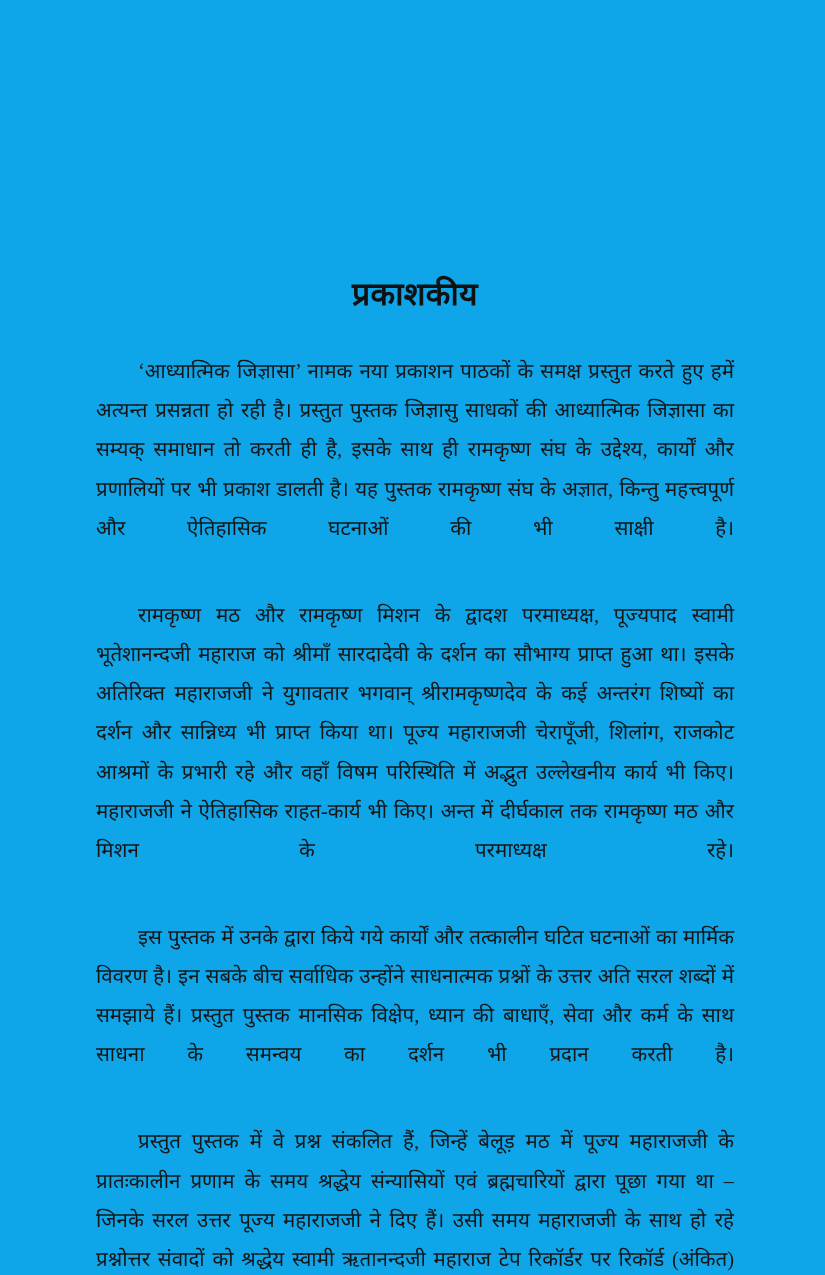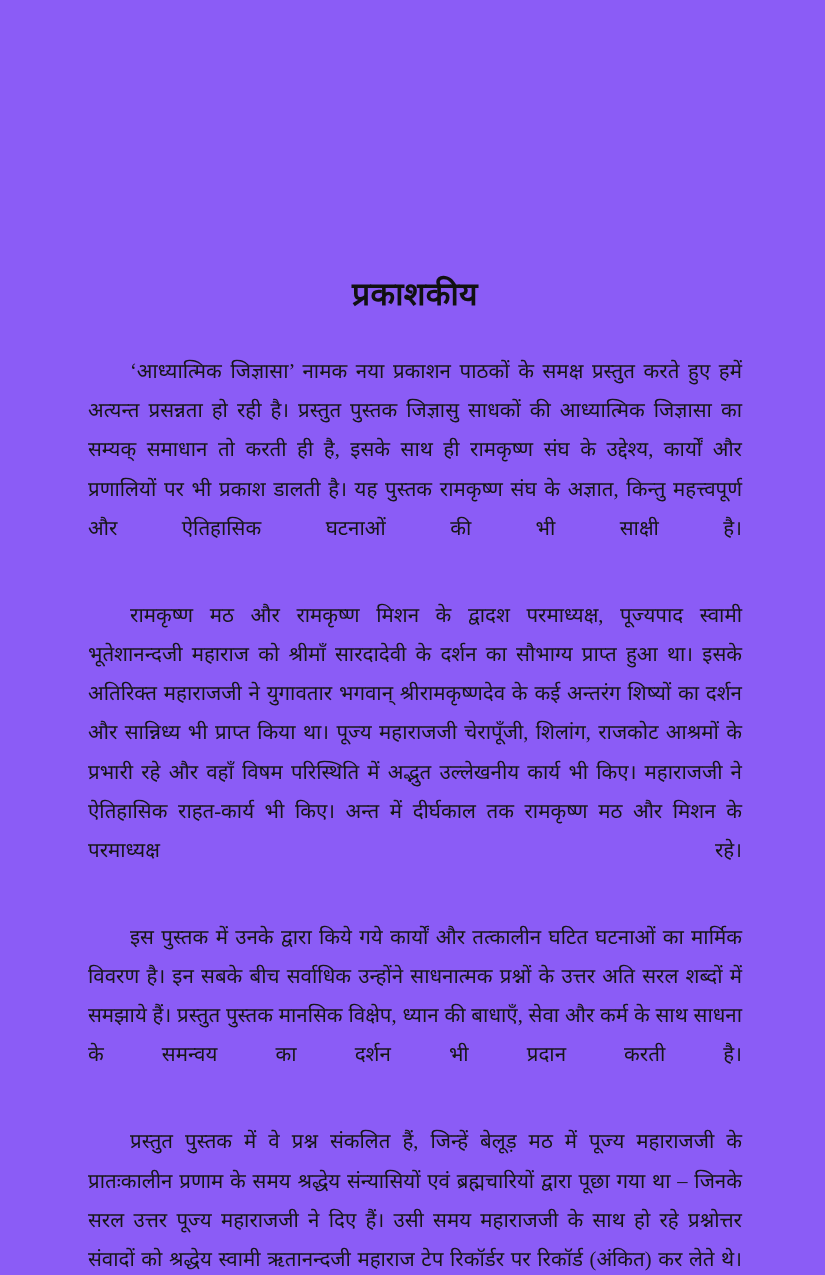--- a/index.html
+++ b/index.html
@@ -10,21 +10,21 @@
   }
   body {
     font-family: "Liberation Serif", "DejaVu Serif", serif;
     color: #1a1a1a;
   }
   .page {
     position: relative;
     width: 825px;
     height: 1275px;
     margin: 0 auto;
-    background: #8b5cf6;
+    background: #0ea5e9;
     overflow: hidden;
     box-sizing: border-box;
   }
   .content-block {
     position: absolute;
     left: 88px;
     top: 272px;
     width: 654px;
   }
   .page-title {
@@ -36,21 +36,21 @@
     letter-spacing: 0.3px;
     margin: 0 0 36px 0;
     color: #111111;
   }
   .body-text {
     font-size: 20.5px;
     line-height: 39.2px;
     text-align: justify;
     text-justify: inter-word;
     text-indent: 42px;
-    margin: 0;
+    margin: 8px;
     color: #161616;
     word-spacing: 0.5px;
     hyphens: none;
   }
   .body-text + .body-text {
     margin-top: 8.5px;
   }
   .body-text:last-child {
     text-align: justify;
   }

